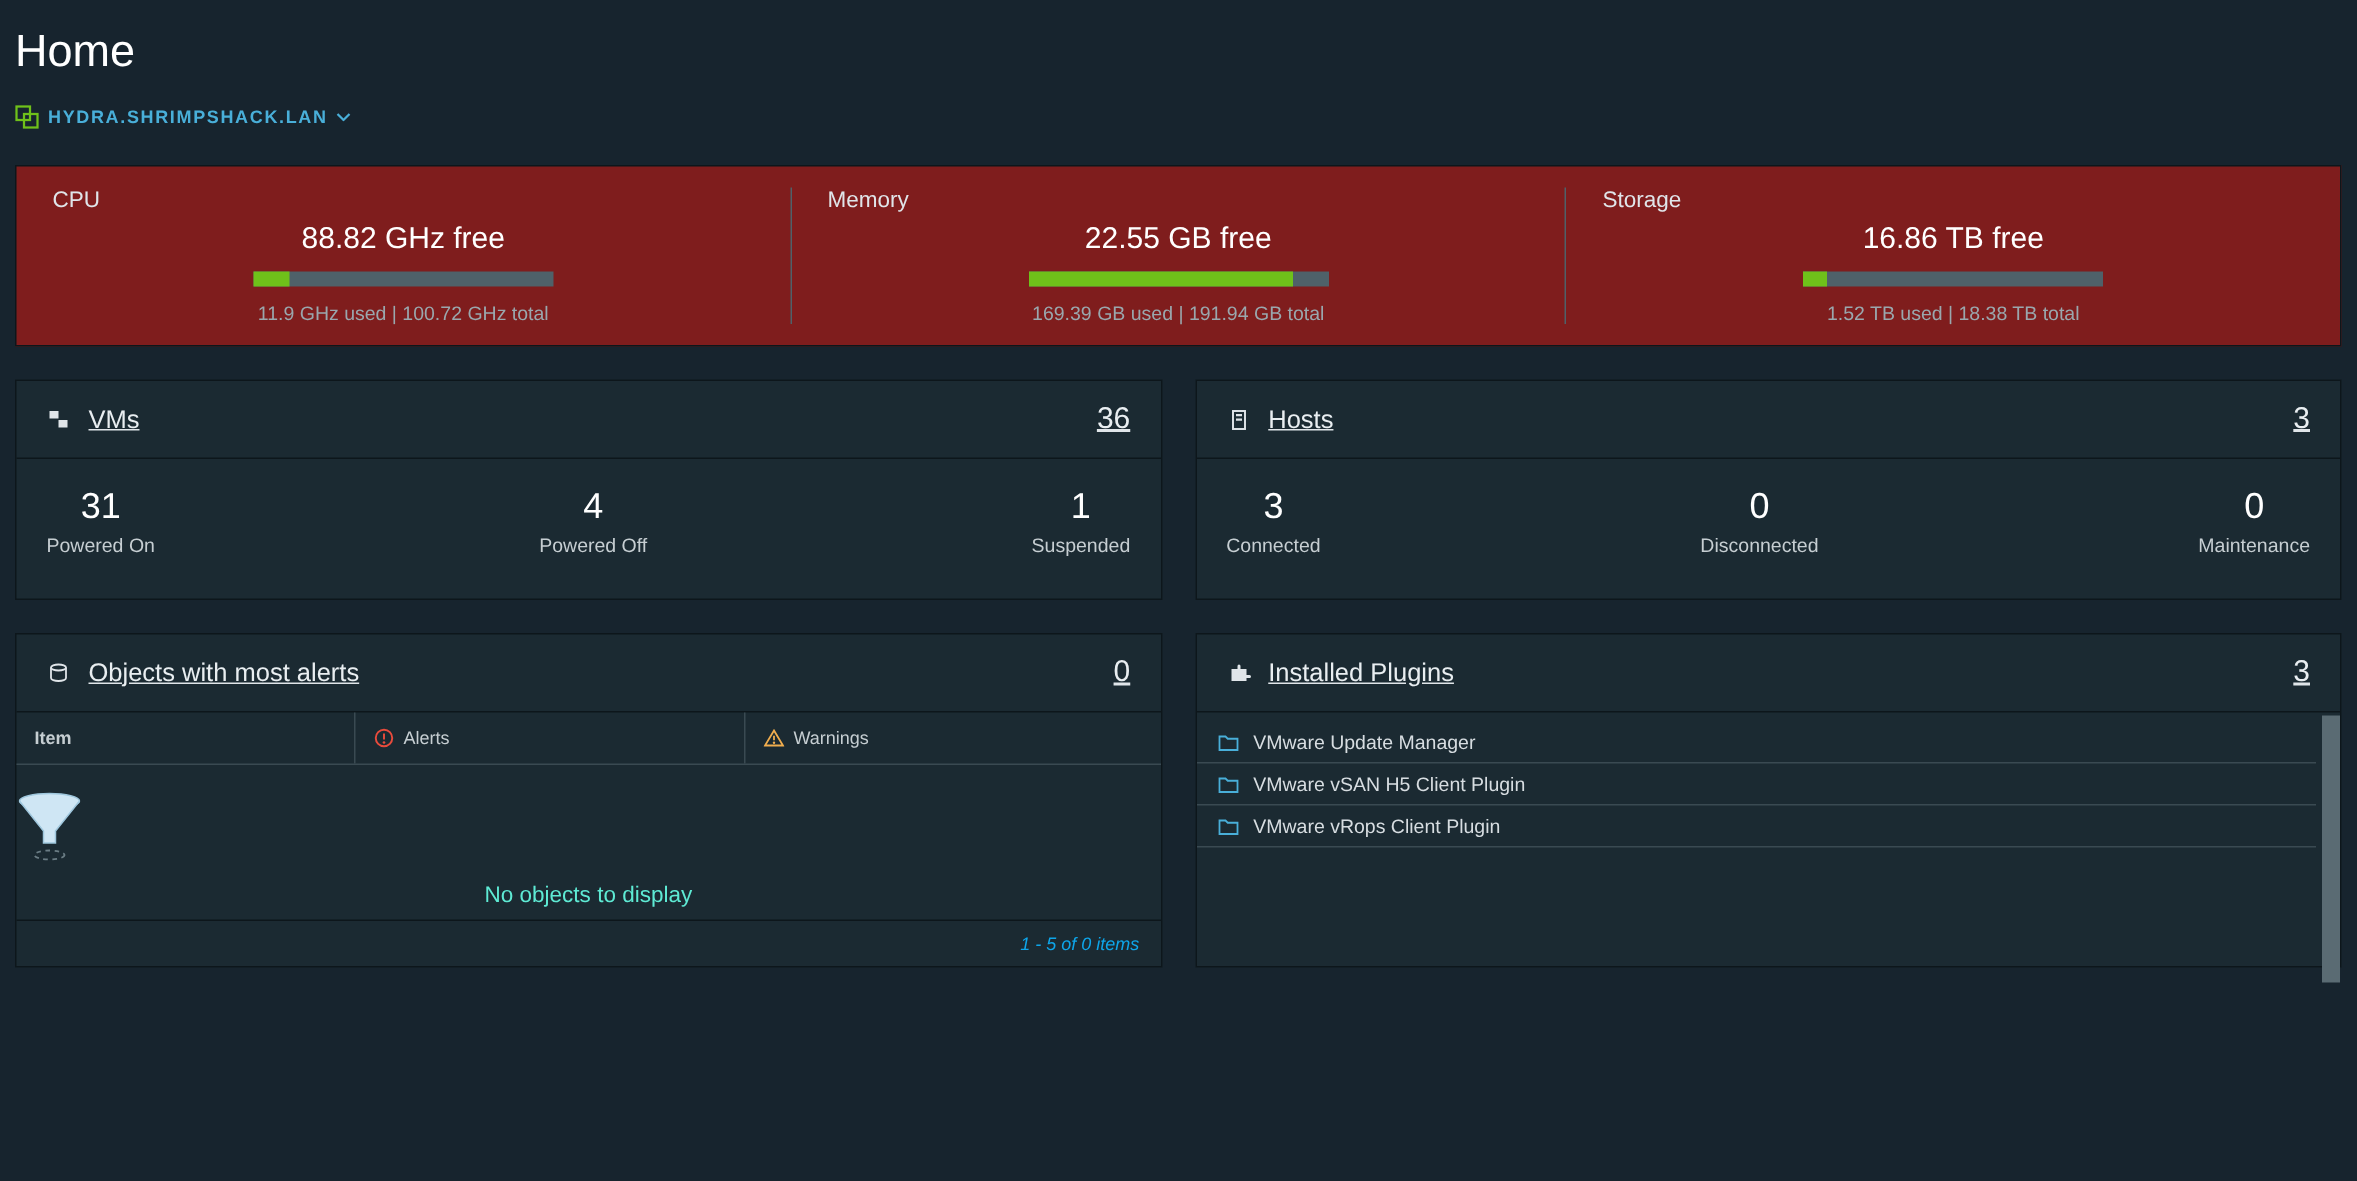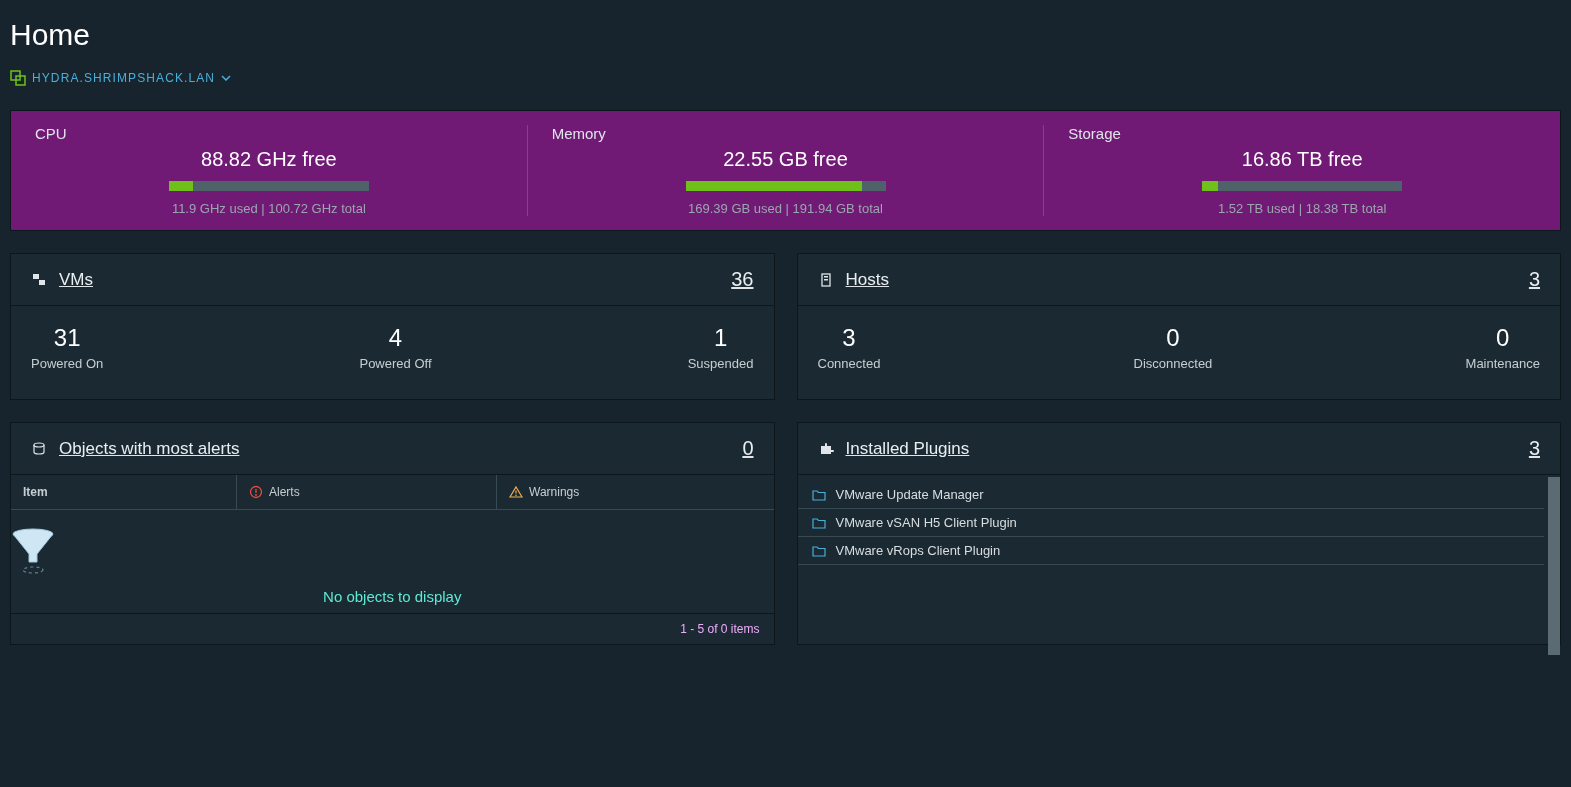--- a/index.html
+++ b/index.html
@@ -19,20 +19,21 @@
     color: #ffffff;
     margin: 8px 0 18px 0;
   }
   .breadcrumb {
     display: flex;
     align-items: center;
     gap: 6px;
     margin-bottom: 24px;
     font-size: 12px;
     letter-spacing: 1.1px;
+    font-weight: bold;
   }
   .breadcrumb a {
     color: #49afd9;
     text-decoration: none;
     display: flex;
     align-items: center;
     gap: 6px;
   }
   .vcenter-icon {
     width: 16px; height: 16px;
@@ -40,21 +41,21 @@
   }
   .chevron-down {
     width: 10px; height: 10px;
     display: inline-flex;
     align-items: center;
   }
 
   
   .resource-row {
     display: flex;
-    background: #701a75;
+    background: #7f1d1d;
     border: 1px solid #0d161b;
     padding: 14px 0;
     margin-bottom: 22px;
     justify-content: space-between;
   }
   .resource-cell {
     flex: 1;
     padding: 0 24px;
     border-right: 1px solid #4f6169;
     position: relative;
@@ -163,23 +164,24 @@
     padding: 18px 0 8px 0;
     color: #5eead4;
   }
   .empty-msg {
     margin-top: 12px;
     font-size: 15px;
   }
   .pager {
     text-align: right;
     font-size: 12px;
-    color: #f0abfc;
+    color: #0ea5e9;
     padding: 8px 14px;
     border-top: 1px solid #0d161b;
+    font-style: italic;
   }
 
   
   .plugin-list {
     padding: 6px 16px 0 0;
     position: relative;
   }
   .plugin-row {
     display: flex;
     align-items: center;

